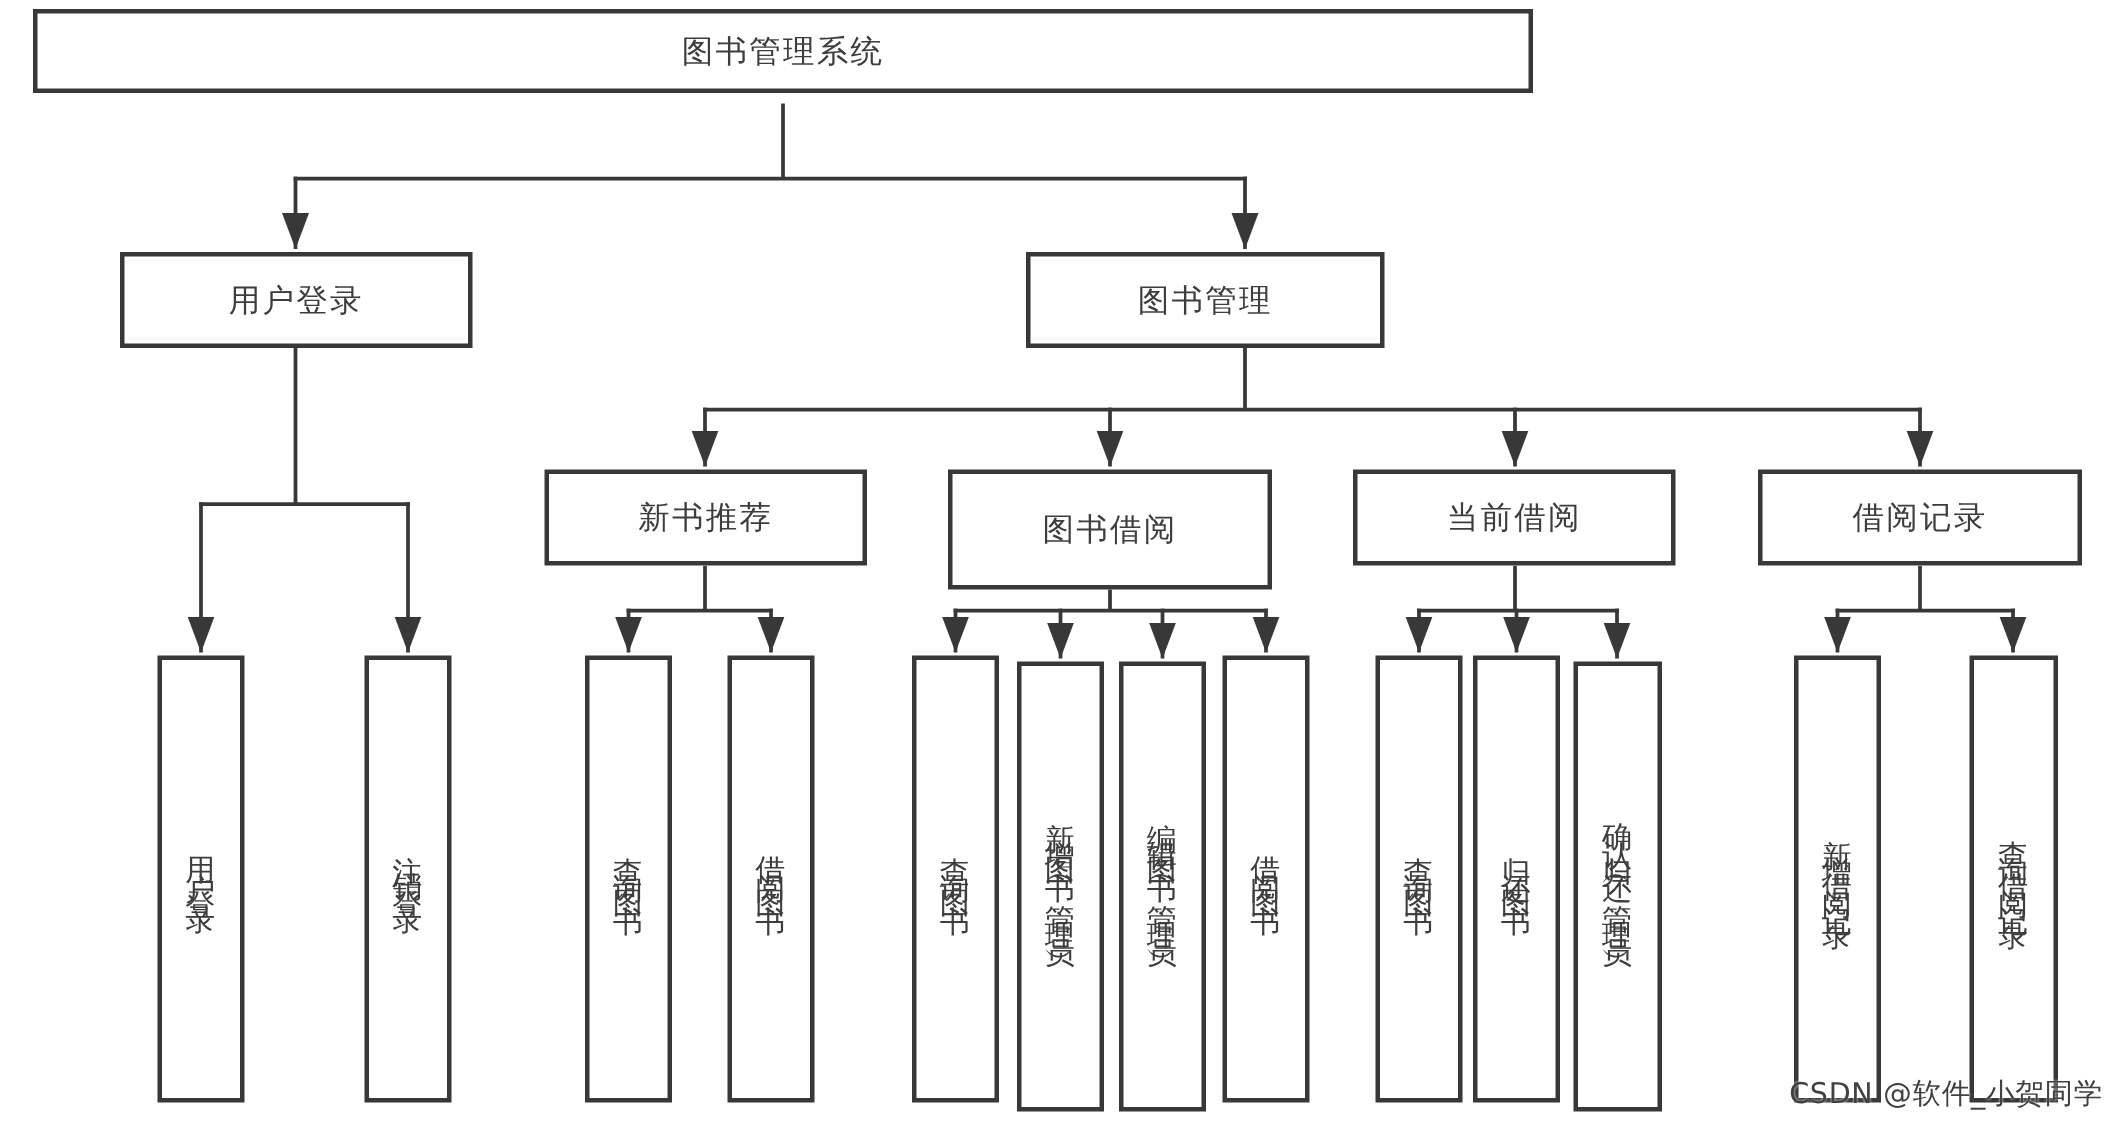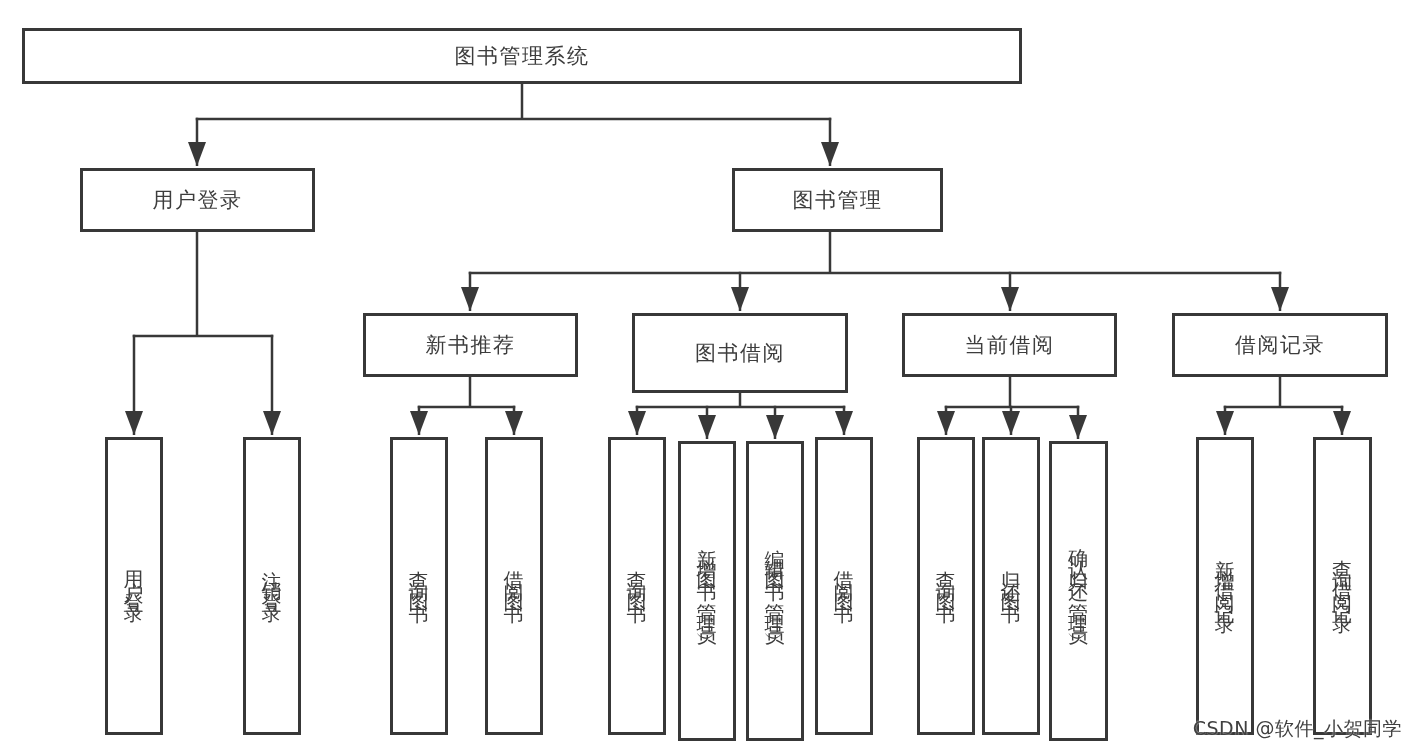--- a/index.html
+++ b/index.html
@@ -86,24 +86,24 @@
     </g>
 
     <g>
       <line x1="1280" y1="377" x2="1280" y2="407"></line>
       <line x1="1223.75" y1="407" x2="1343.25" y2="407"></line>
       <line x1="1225" y1="405.75" x2="1225" y2="435" marker-end="url(#arrow)"></line>
       <line x1="1342" y1="405.75" x2="1342" y2="435" marker-end="url(#arrow)"></line>
     </g>
   </svg>
 
-  <div class="box h" style="left:22px;top:28px;width:1000px;height:56px;">图书管理系统</div>
+  <div class="box h" style="left:22px;top:6px;width:1000px;height:56px;">图书管理系统</div>
 
   <div class="box h" style="left:80px;top:168px;width:235px;height:64px;">用户登录</div>
-  <div class="box h" style="left:732px;top:168px;width:211px;height:64px;">图书管理</div>
+  <div class="box h" style="left:684px;top:168px;width:239px;height:64px;">图书管理</div>
 
   <div class="box h" style="left:363px;top:313px;width:215px;height:64px;">新书推荐</div>
   <div class="box h" style="left:632px;top:313px;width:216px;height:80px;">图书借阅</div>
   <div class="box h" style="left:1172px;top:313px;width:216px;height:64px;">借阅记录</div>
   <div class="box h" style="left:902px;top:313px;width:215px;height:64px;">当前借阅</div>
 
   <div class="box v" style="left:105px;top:437px;width:58px;height:298px;">用户登录</div>
   <div class="box v" style="left:243px;top:437px;width:58px;height:298px;">注销登录</div>
 
   <div class="box v" style="left:390px;top:437px;width:58px;height:298px;">查询图书</div>

